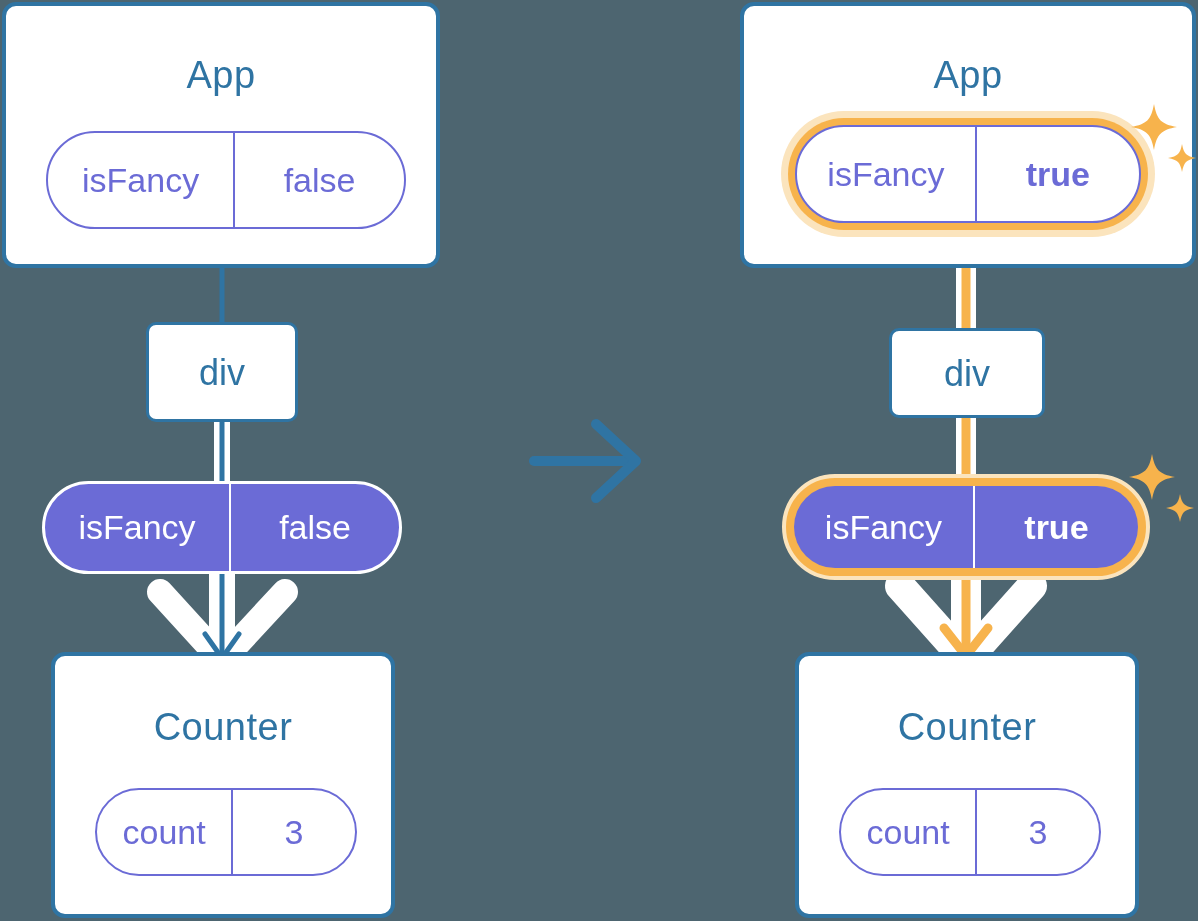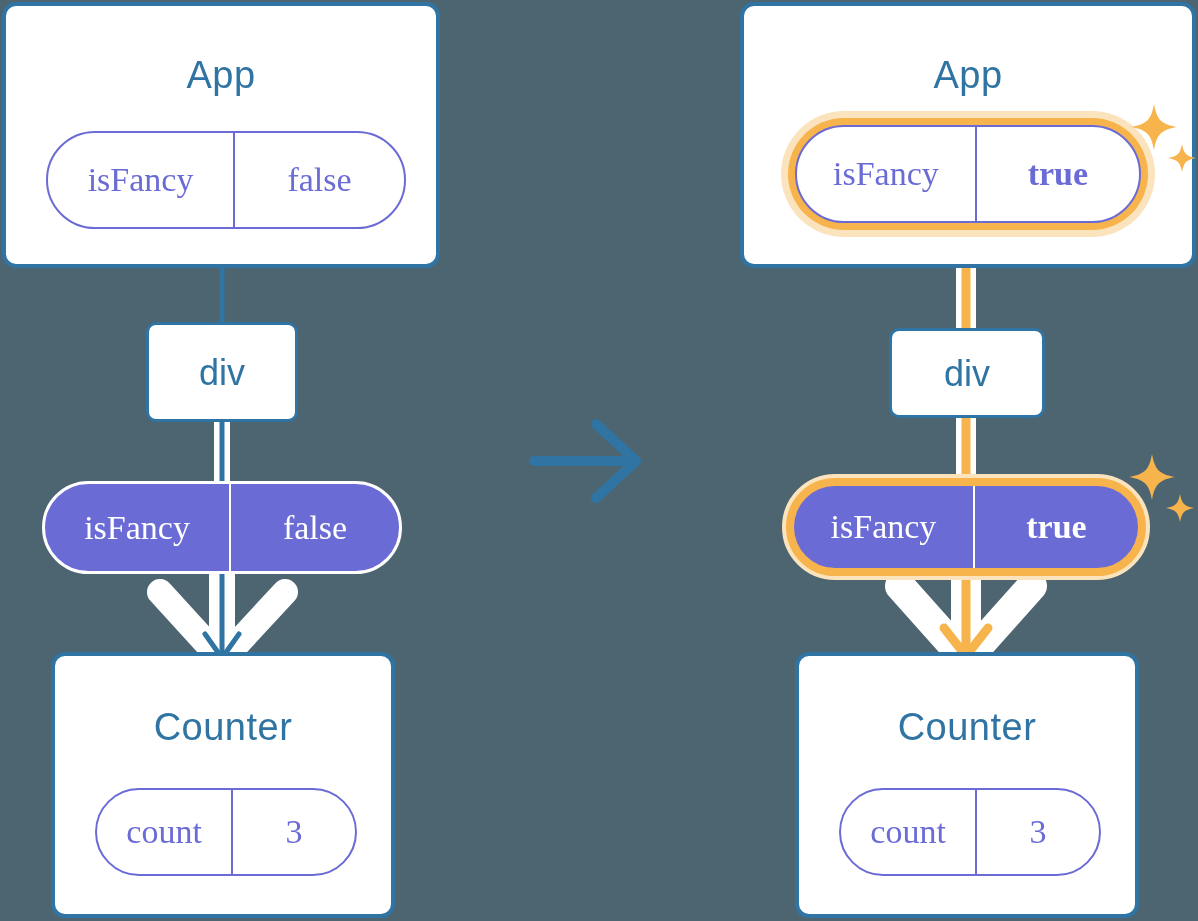--- a/index.html
+++ b/index.html
@@ -45,21 +45,20 @@
     letter-spacing: 0.5px;
   }
   
   .pill {
     position: absolute;
     box-sizing: border-box;
     display: flex;
     align-items: stretch;
     border-radius: 999px;
     overflow: hidden;
-    font-family: Liberation Serif, serif;
   }
   .pill-outline {
     border: 2px solid #6b6bd6;
     background: #ffffff;
   }
   .pill-outline .pill-key,
   .pill-outline .pill-val {
     color: #6b6bd6;
   }
   .pill-outline .pill-val {

